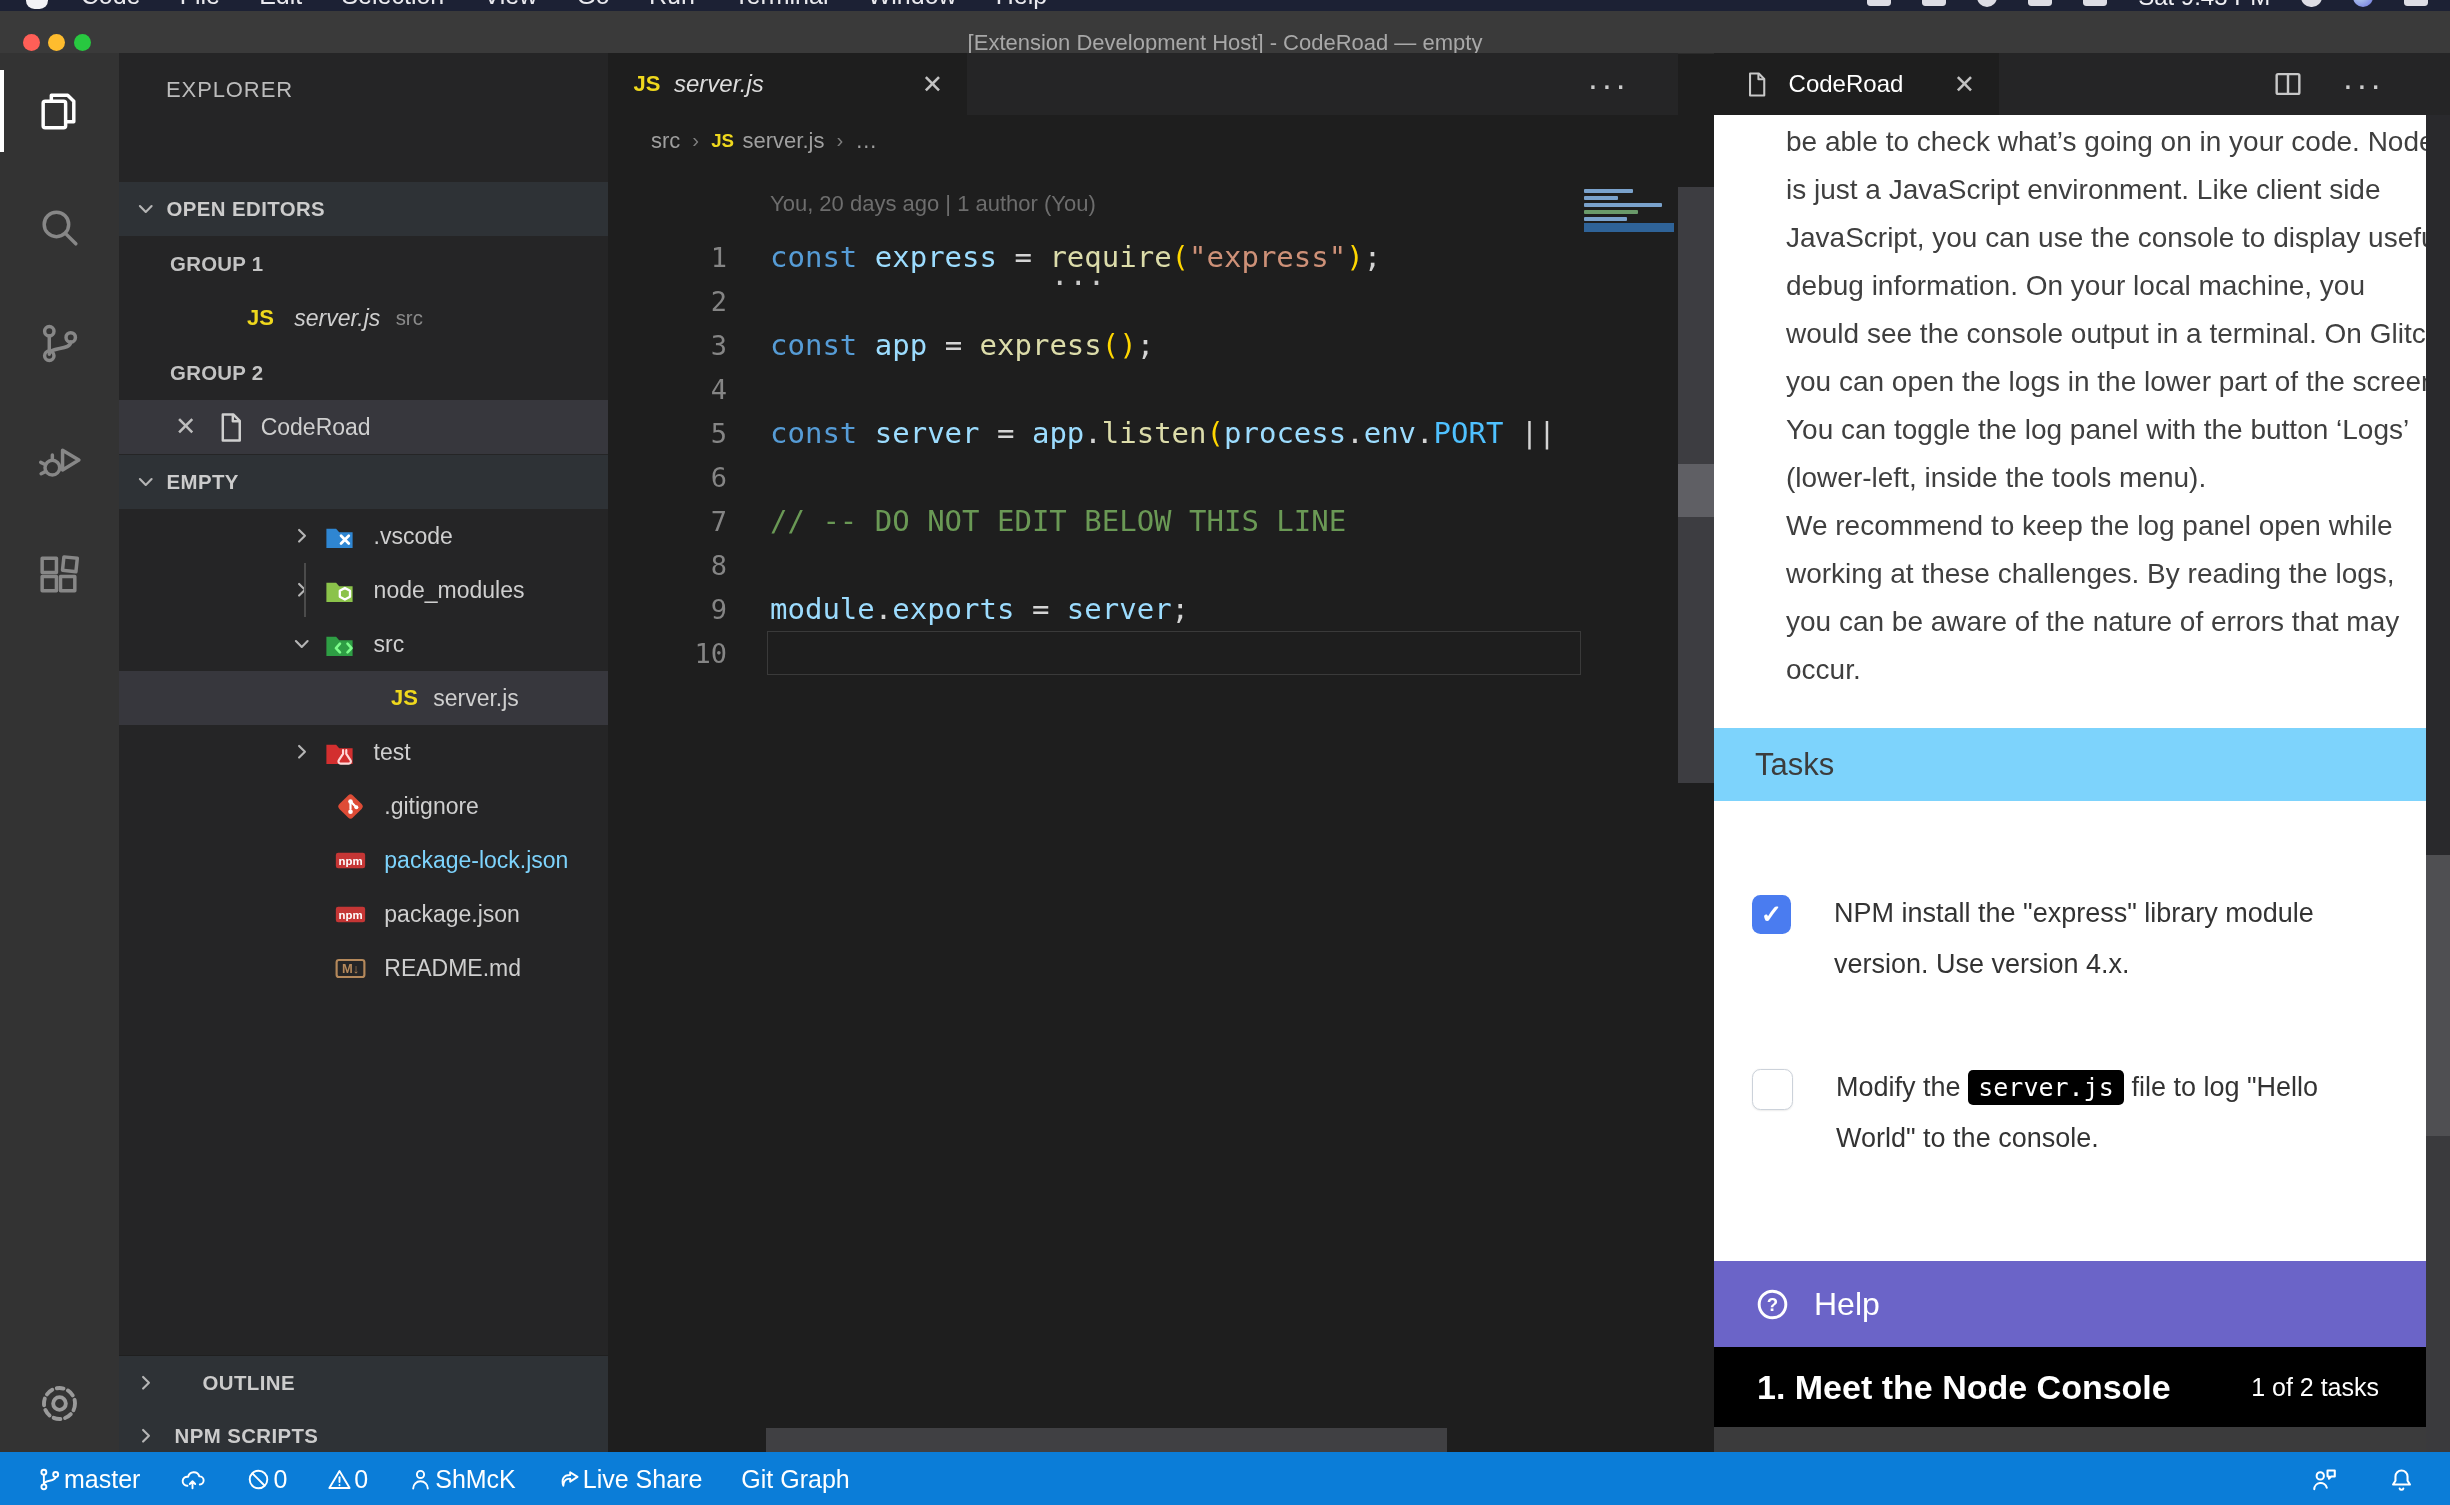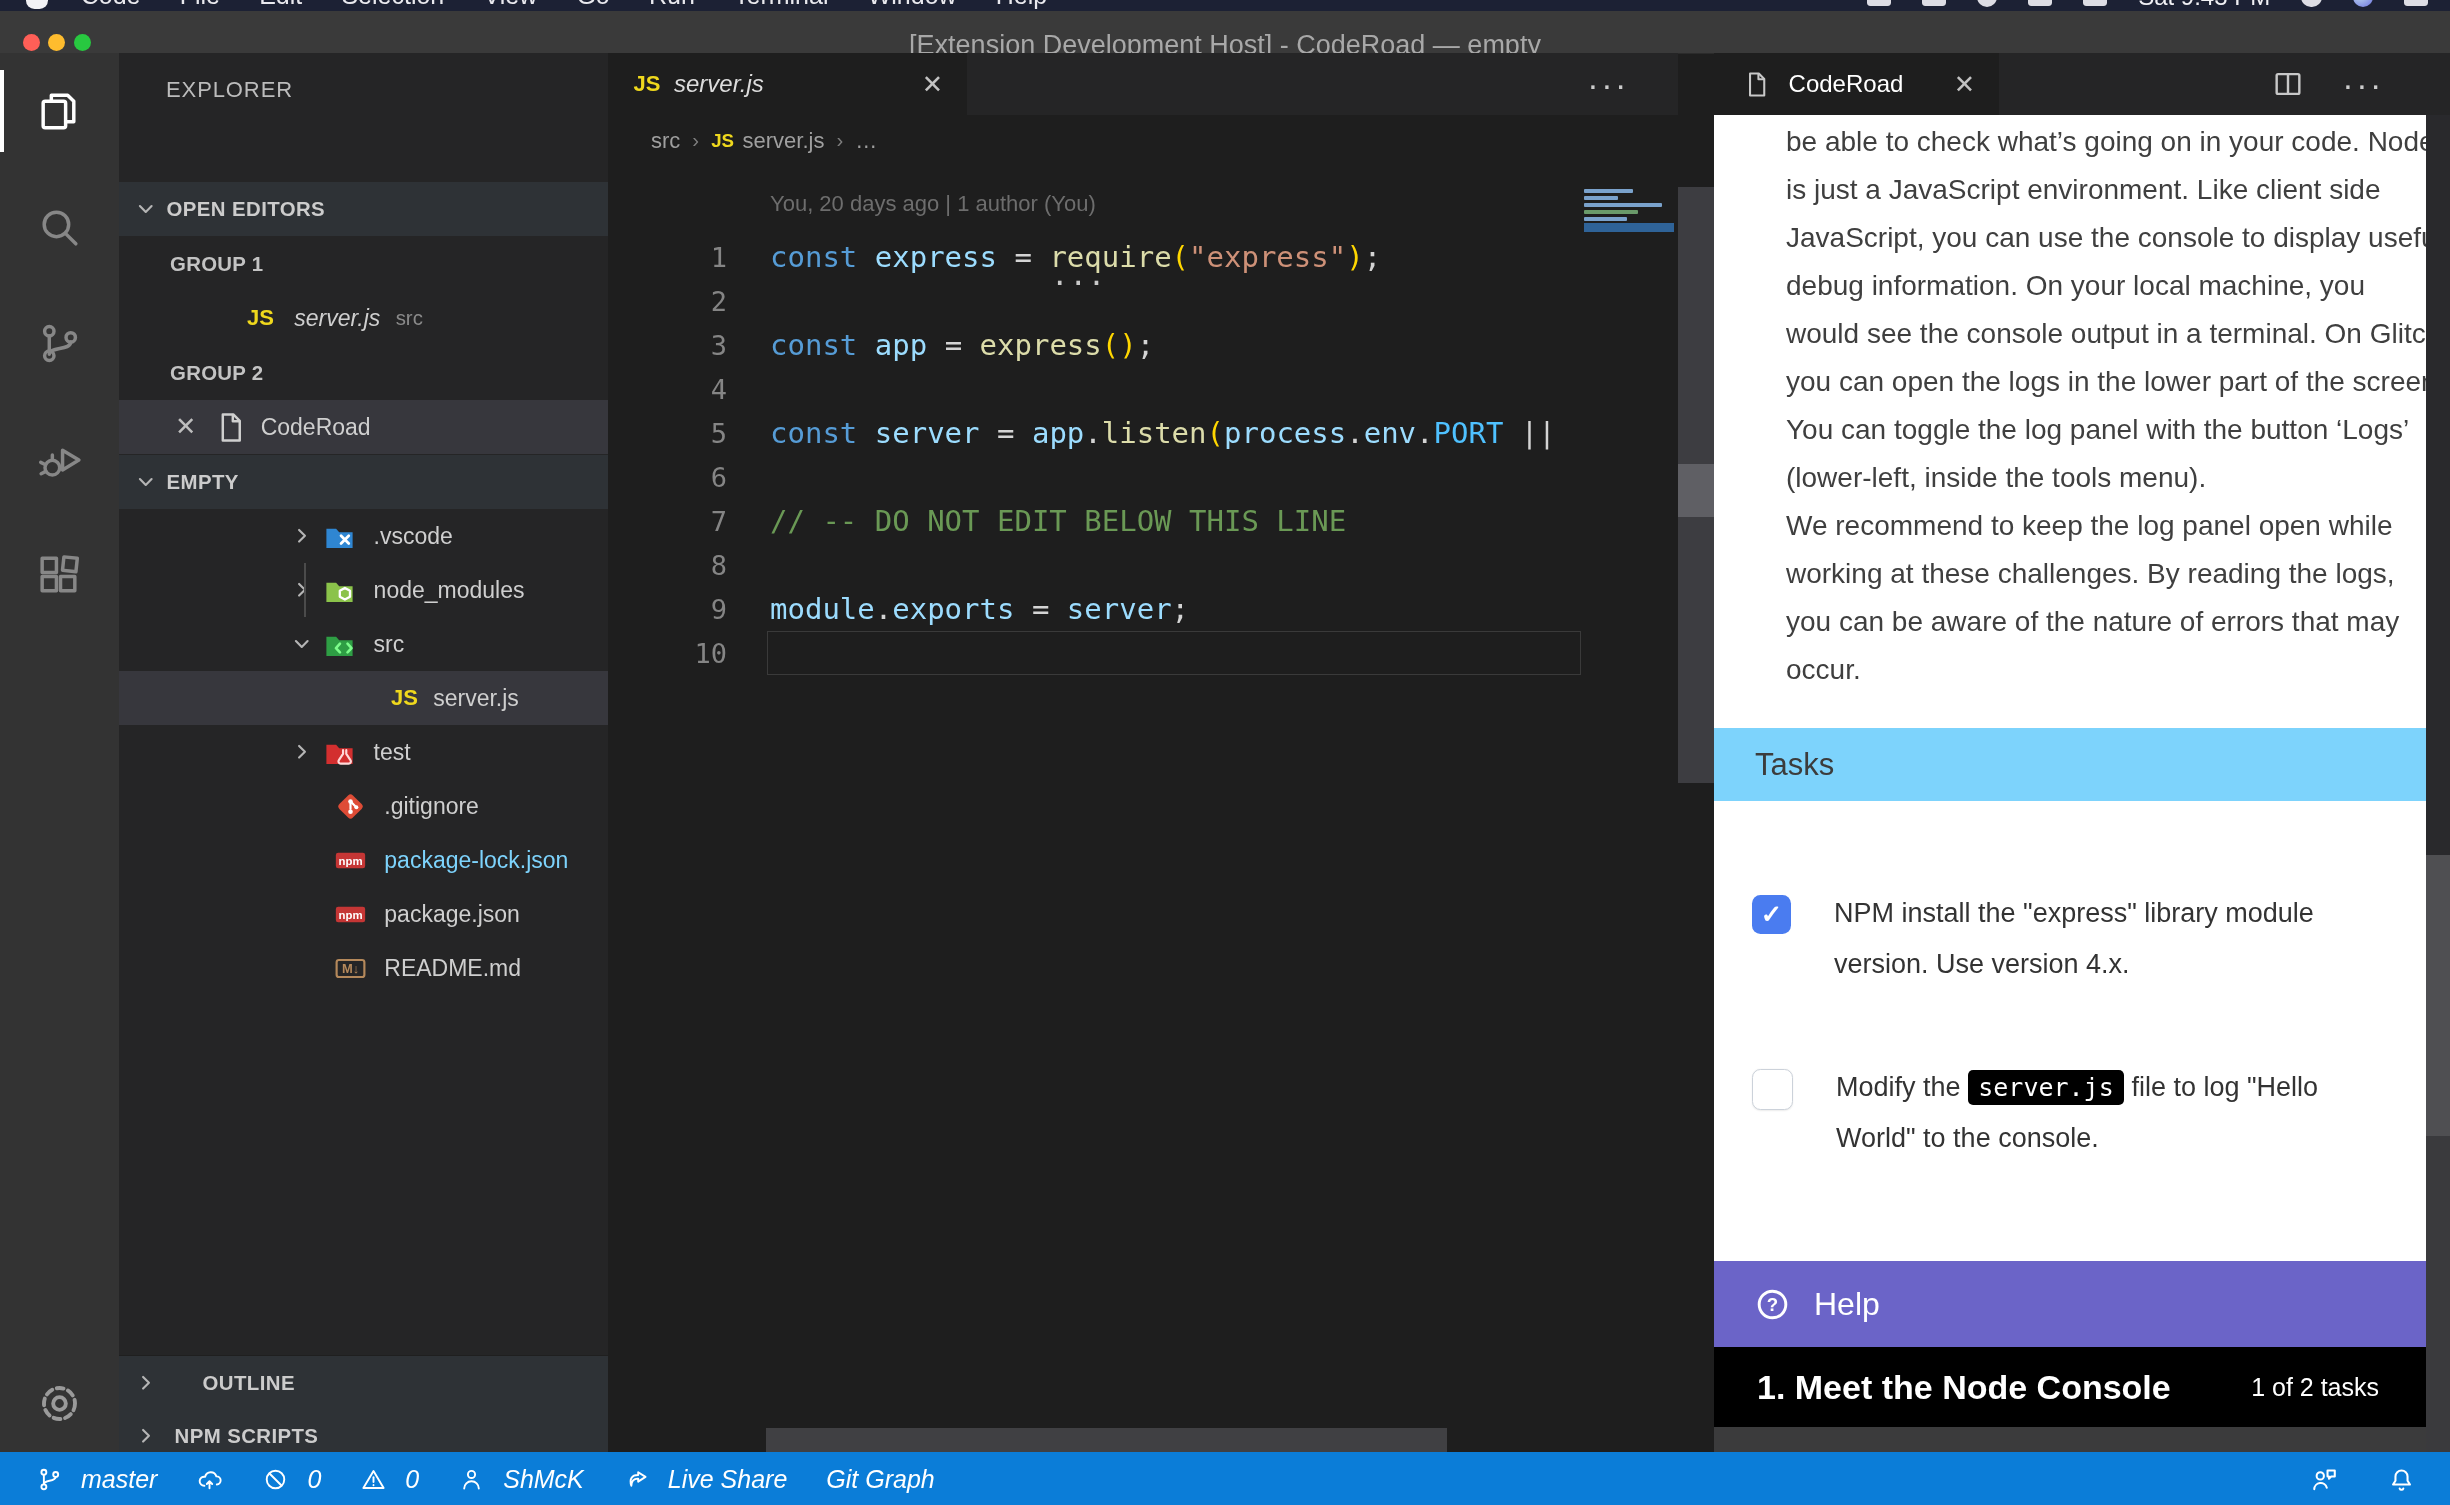--- a/index.html
+++ b/index.html
@@ -16,21 +16,21 @@
   .apple{width:22px;height:25.5px;background:#f2f2f5;border-radius:6.8px 6.8px 8.5px 8.5px;margin-right:13.6px;}
   #menuright{position:absolute;right:22px;top:-17px;display:flex;align-items:center;gap:31px;}
   .mi{width:24px;height:17px;background:#e8e8ee;border-radius:3.4px;opacity:.95;}
   .mi.round{width:20.4px;height:20.4px;border-radius:50%;}
   .mi.siri{background:#7aa7f0;background:radial-gradient(circle at 35% 35%,#cdebf7,#6f74e8);}
   #clock{color:#f0f0f4;font-size:24px;font-weight:500;white-space:nowrap;}
 
   
   #titlebar{left:0;top:11px;width:2450px;height:42px;background:#3a3a3a;border-bottom:0.9px solid #2b2b2b;}
   .tl{position:absolute;top:23px;width:17px;height:17px;border-radius:50%;}
-  #wintitle{position:absolute;left:0;right:0;top:18.7px;text-align:center;color:#a8a8a8;font-size:27px;}
+  #wintitle{position:absolute;left:0;right:0;top:18.7px;text-align:center;color:#a8a8a8;font-size:22px;}
 
   
   #activitybar{left:0;top:53px;width:119px;height:1399px;background:#333333;}
   .act{position:relative;height:116px;display:flex;align-items:center;justify-content:center;color:#878787;}
   .act svg{width:49px;height:49px;}
   .act.on{color:#ffffff;}
   .act.on::before{content:'';position:absolute;left:0;top:17px;bottom:17px;width:4.3px;background:#fff;}
   #gearbox{position:absolute;left:0;bottom:24px;width:119px;display:flex;justify-content:center;color:#9a9a9a;}
   #gearbox svg{width:49px;height:49px;}
 
@@ -112,21 +112,21 @@
   #lessonprog{margin-left:auto;margin-right:47px;font-size:25px;}
   #wvfooter{left:1714px;top:1427px;width:712px;height:26px;background:#3b3b3c;}
 
   
   .rsb{left:2426px;width:24px;}
 
   
   #statusbar{left:0;top:1452px;width:2450px;height:54px;background:#0b7dd8;display:flex;
              align-items:center;color:#fff;font-size:25px;}
   #sbleft{display:flex;align-items:center;gap:39px;margin-left:36px;}
-  .sbitem{display:flex;align-items:center;gap:18px;font-style:italic;}
+  .sbitem{display:flex;align-items:center;gap:1px;}
   .sbitem svg{width:27px;height:27px;}
   #sbright{margin-left:auto;margin-right:34px;display:flex;align-items:center;gap:48px;}
   #sbright svg{width:29px;height:29px;}
 </style>
 </head>
 <body>
 
 <div id="screen">
 
   <div class="abs" id="menubar">

